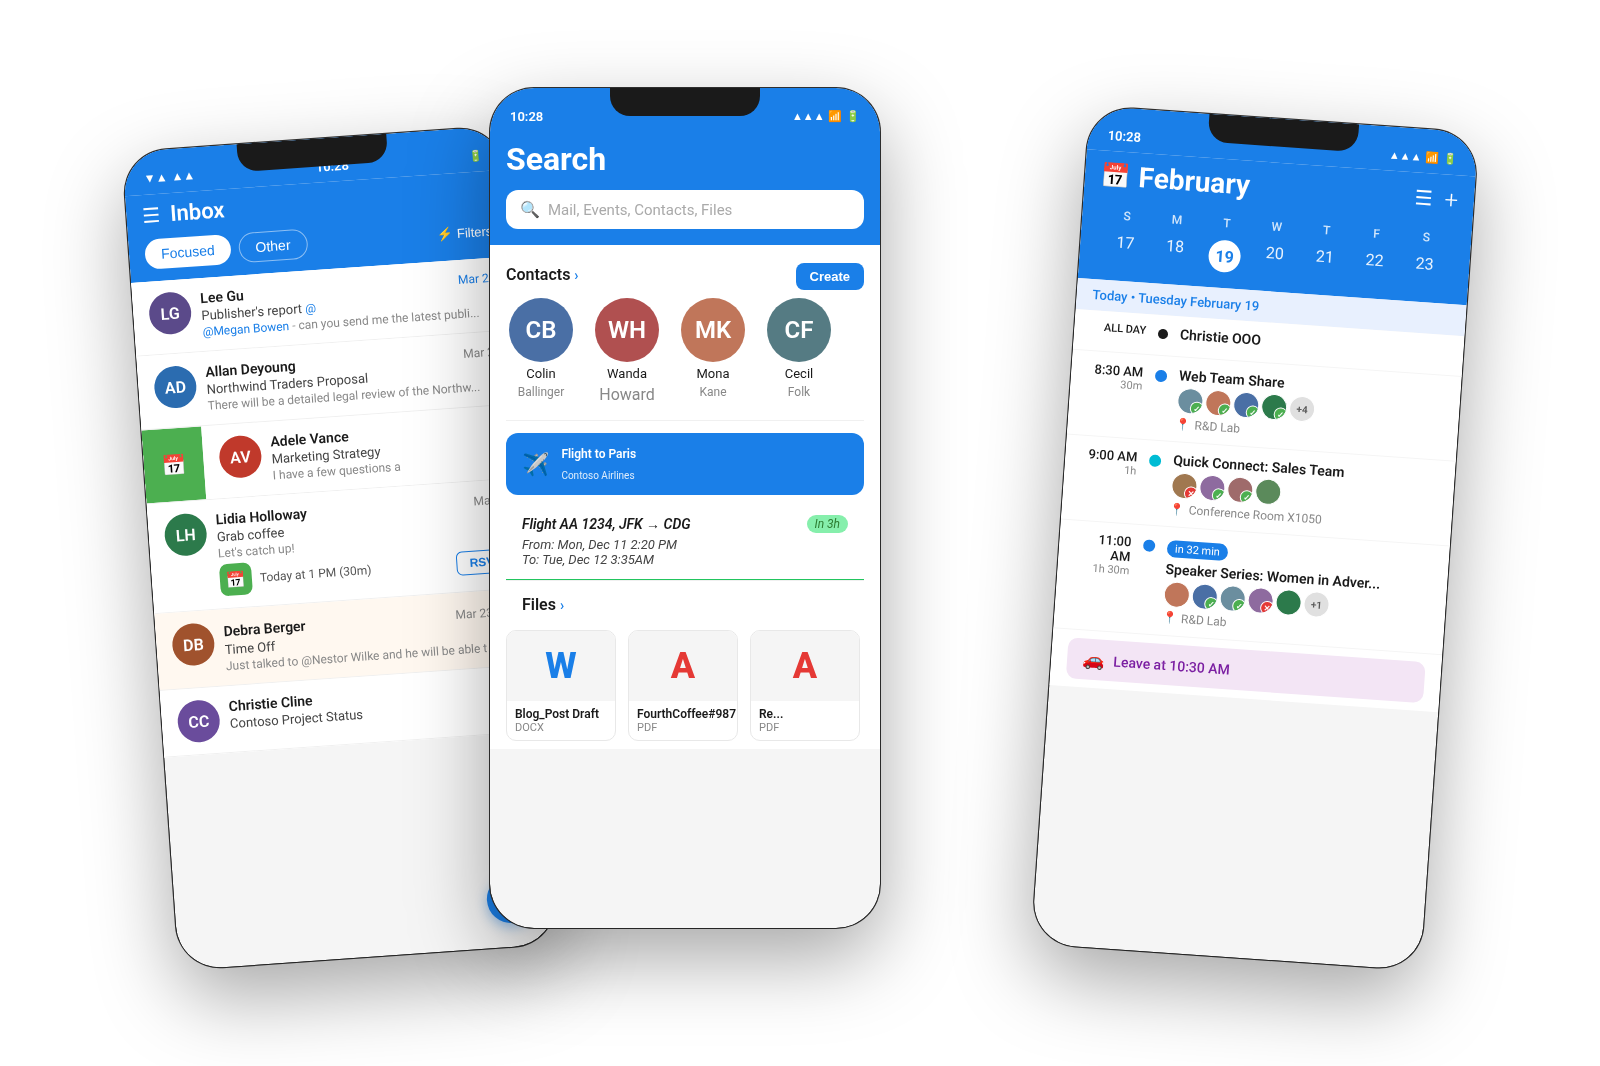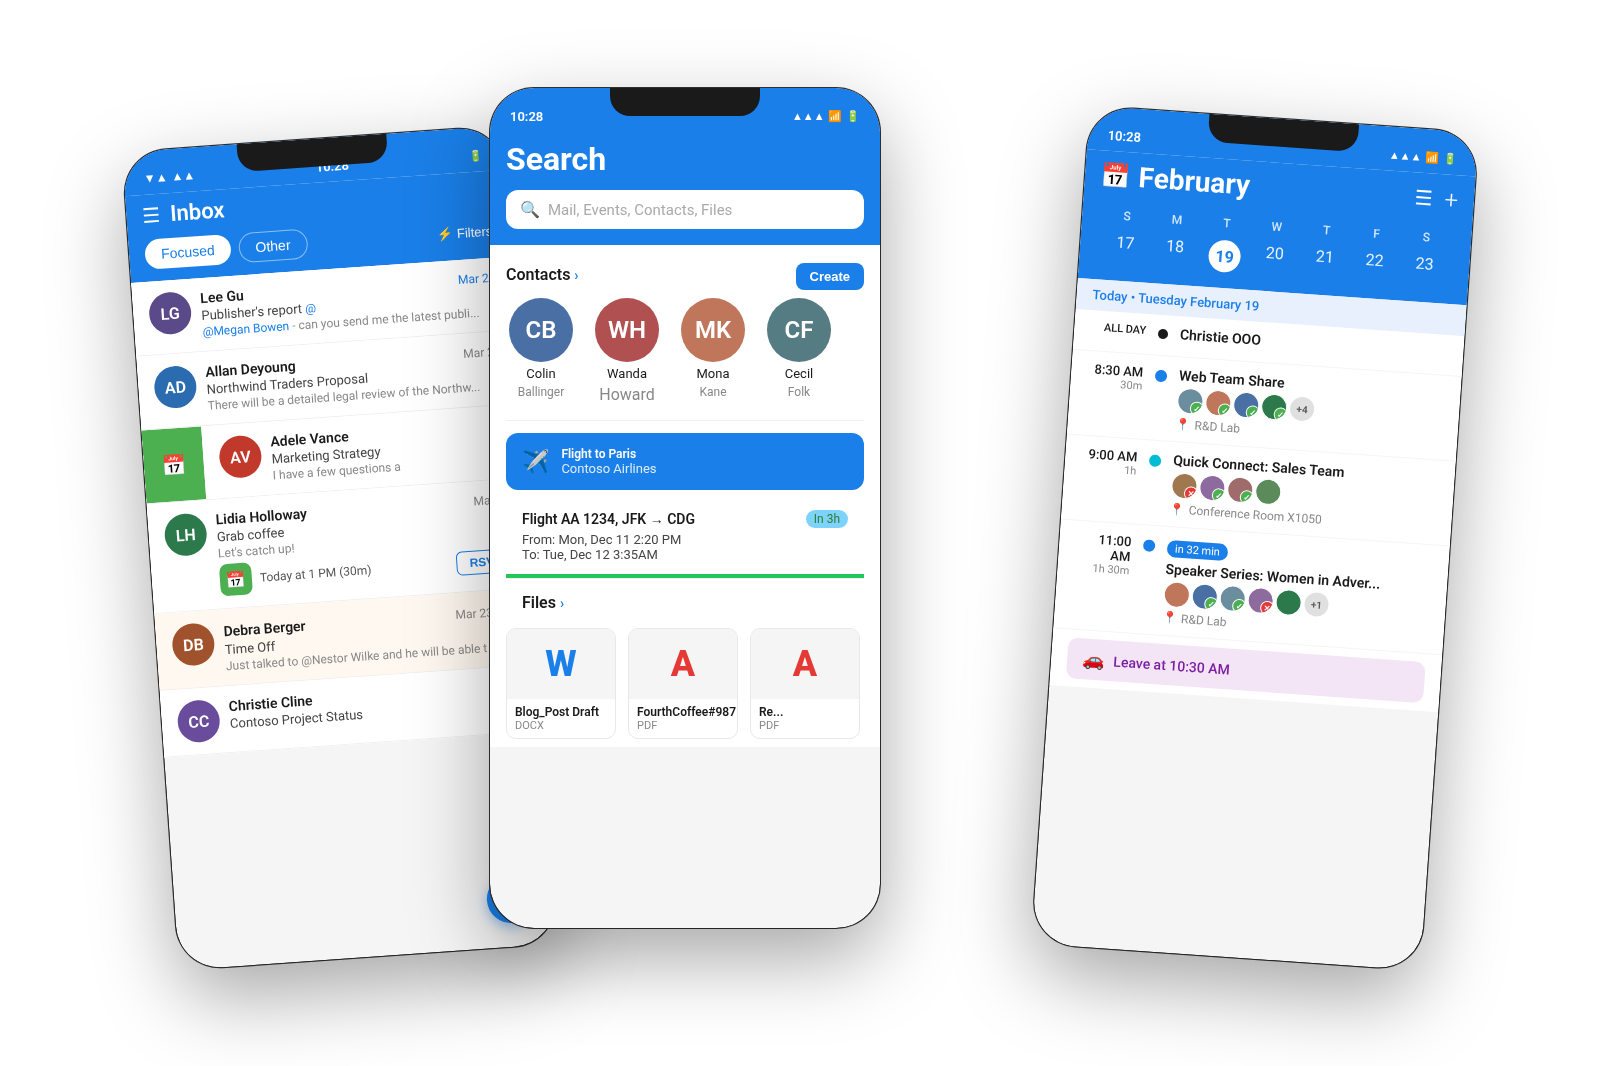--- a/index.html
+++ b/index.html
@@ -437,46 +437,48 @@
     .event-icon {
       font-size: 22px;
     }
 
     .event-title {
       font-size: 12px;
       font-weight: 600;
     }
 
     .event-subtitle {
-      font-size: 13px;
+      font-size: 10px;
       opacity: 0.85;
+      margin-top: 9px;
     }
 
     .flight-details {
       padding: 12px 16px;
       font-size: 13px;
       color: #444;
-      border-bottom: 4px solid #22c55e;
+      border-bottom: 1px solid #22c55e;
+      font-style: italic;
     }
 
     .flight-route {
       display: flex;
       justify-content: space-between;
       align-items: center;
       margin-bottom: 4px;
     }
 
     .flight-name {
       font-size: 14px;
       font-weight: 600;
       color: #1a1a1a;
     }
 
     .flight-badge {
-      background: #7dd3fc;
+      background: #86efac;
       color: #2e7d32;
       font-size: 12px;
       padding: 2px 8px;
       border-radius: 12px;
     }
 
     .files-section {
       padding: 0 16px;
     }
 

